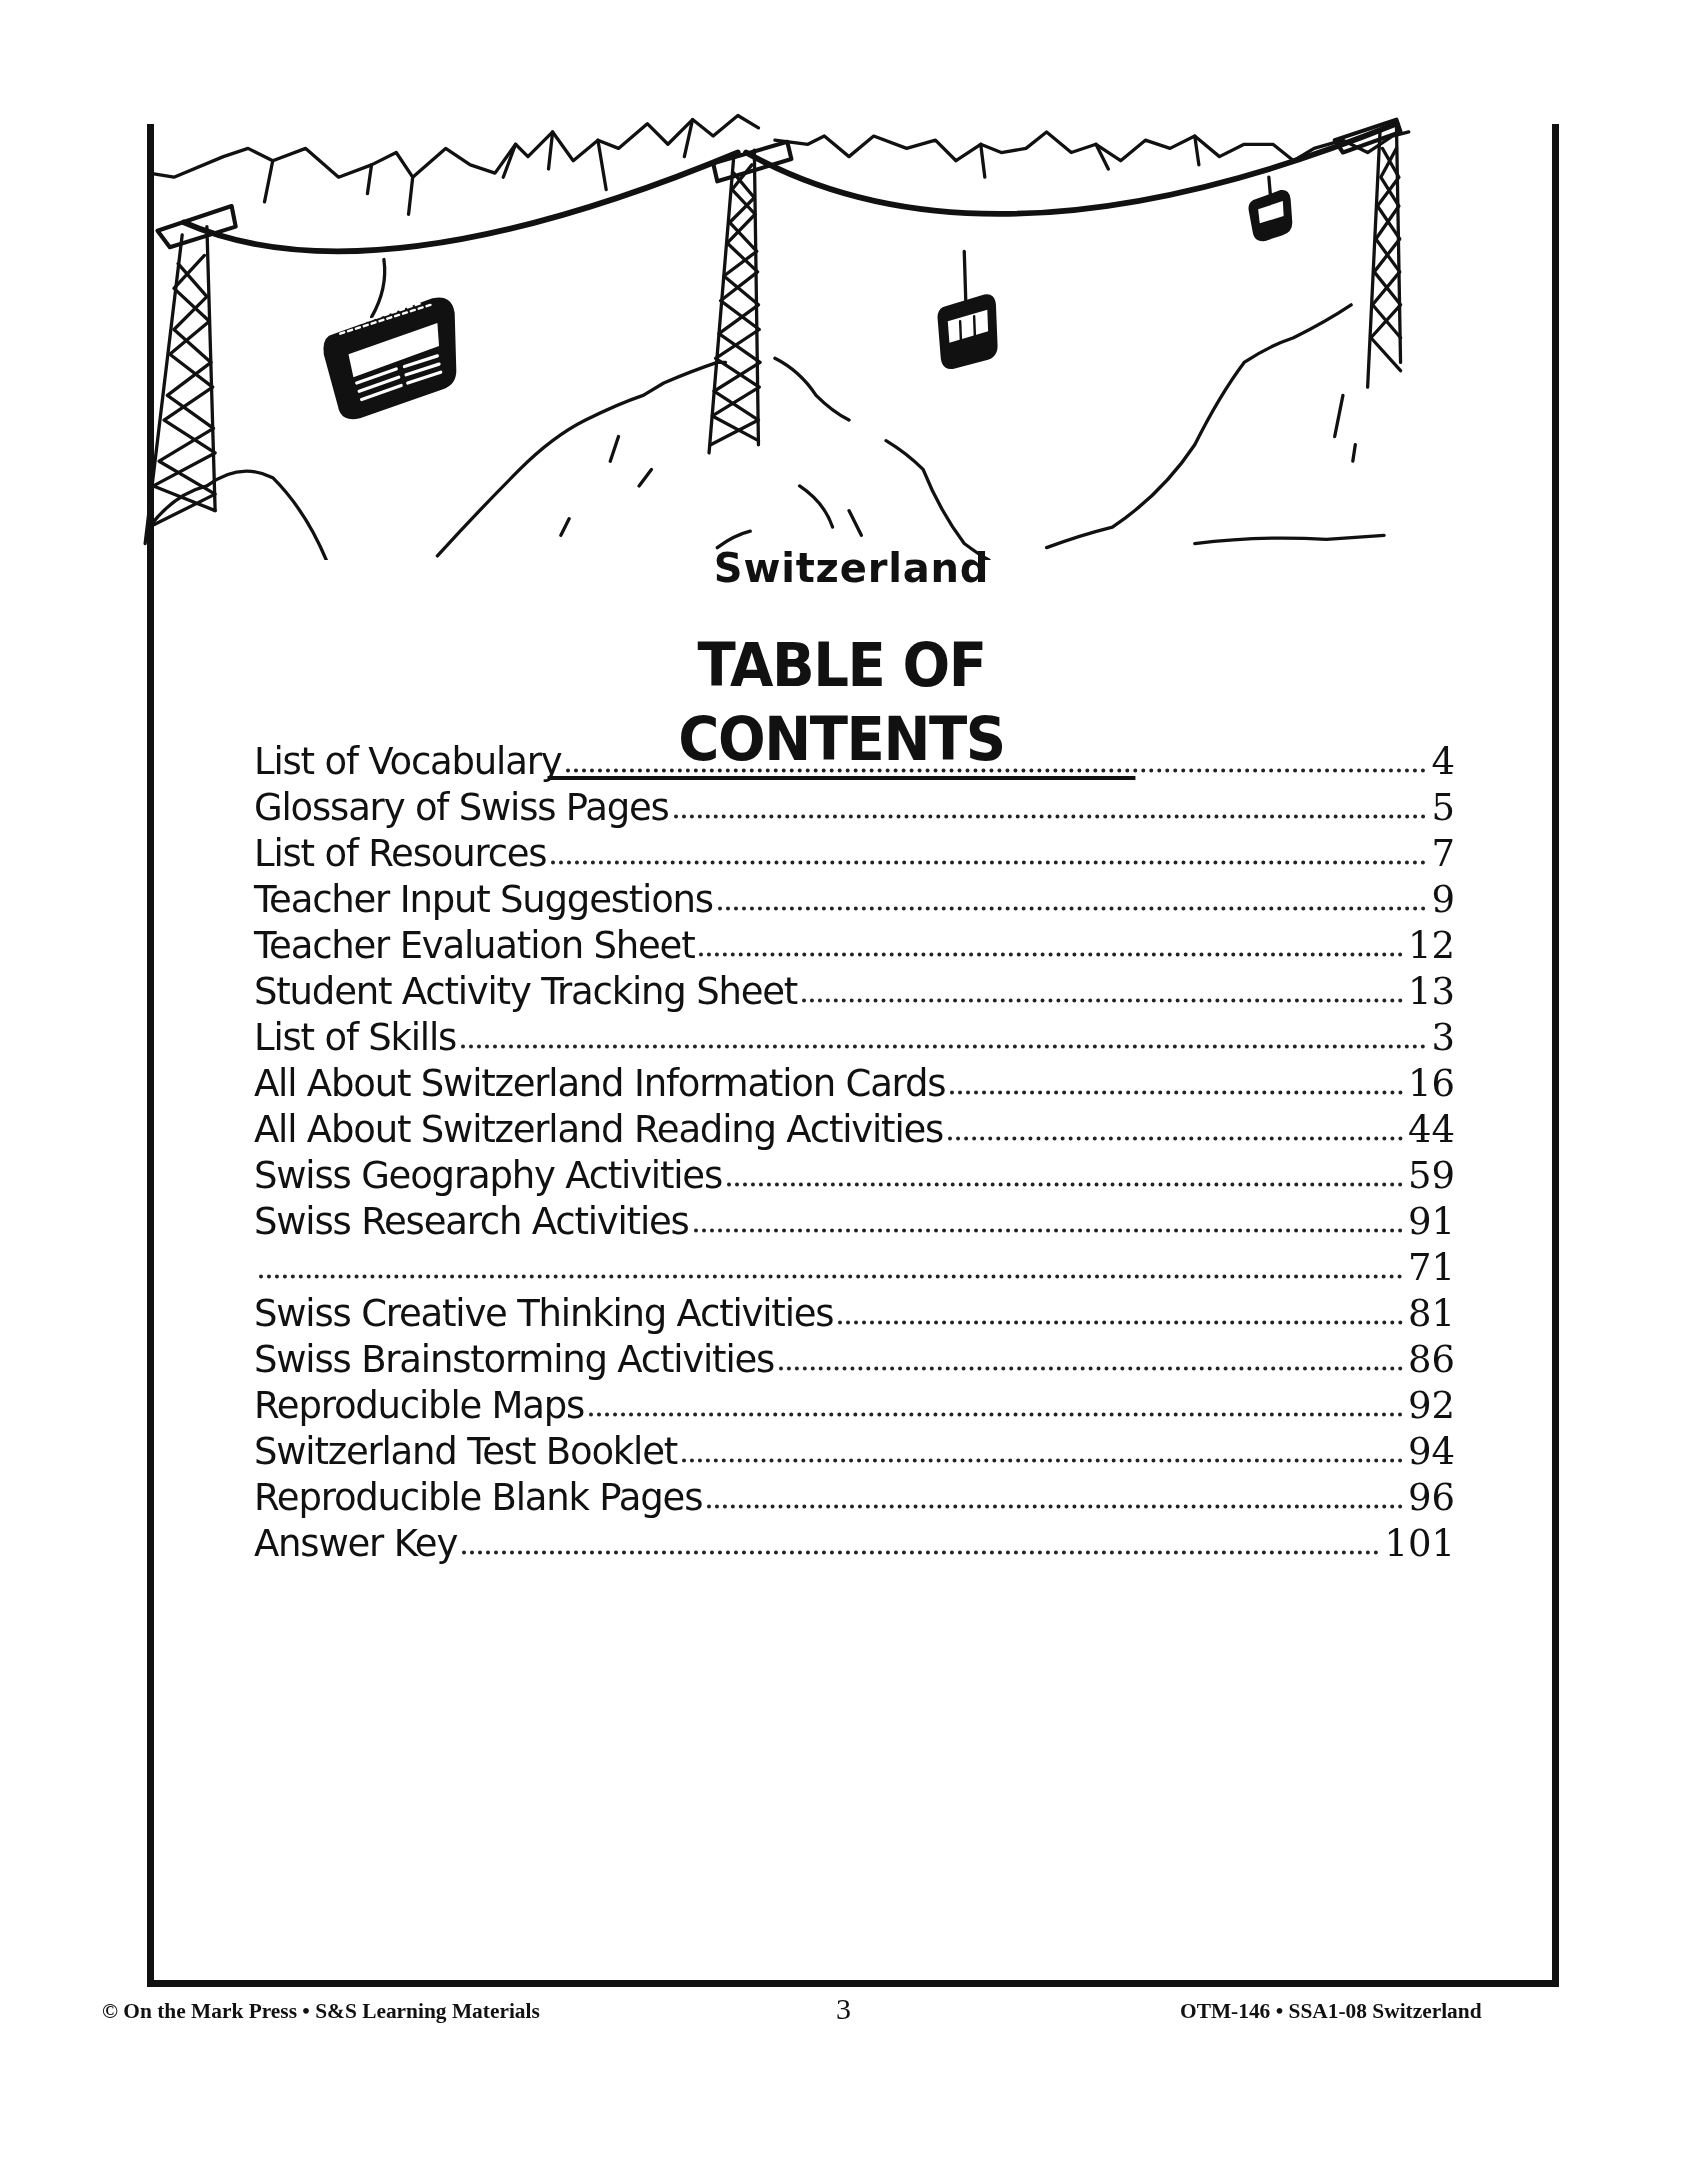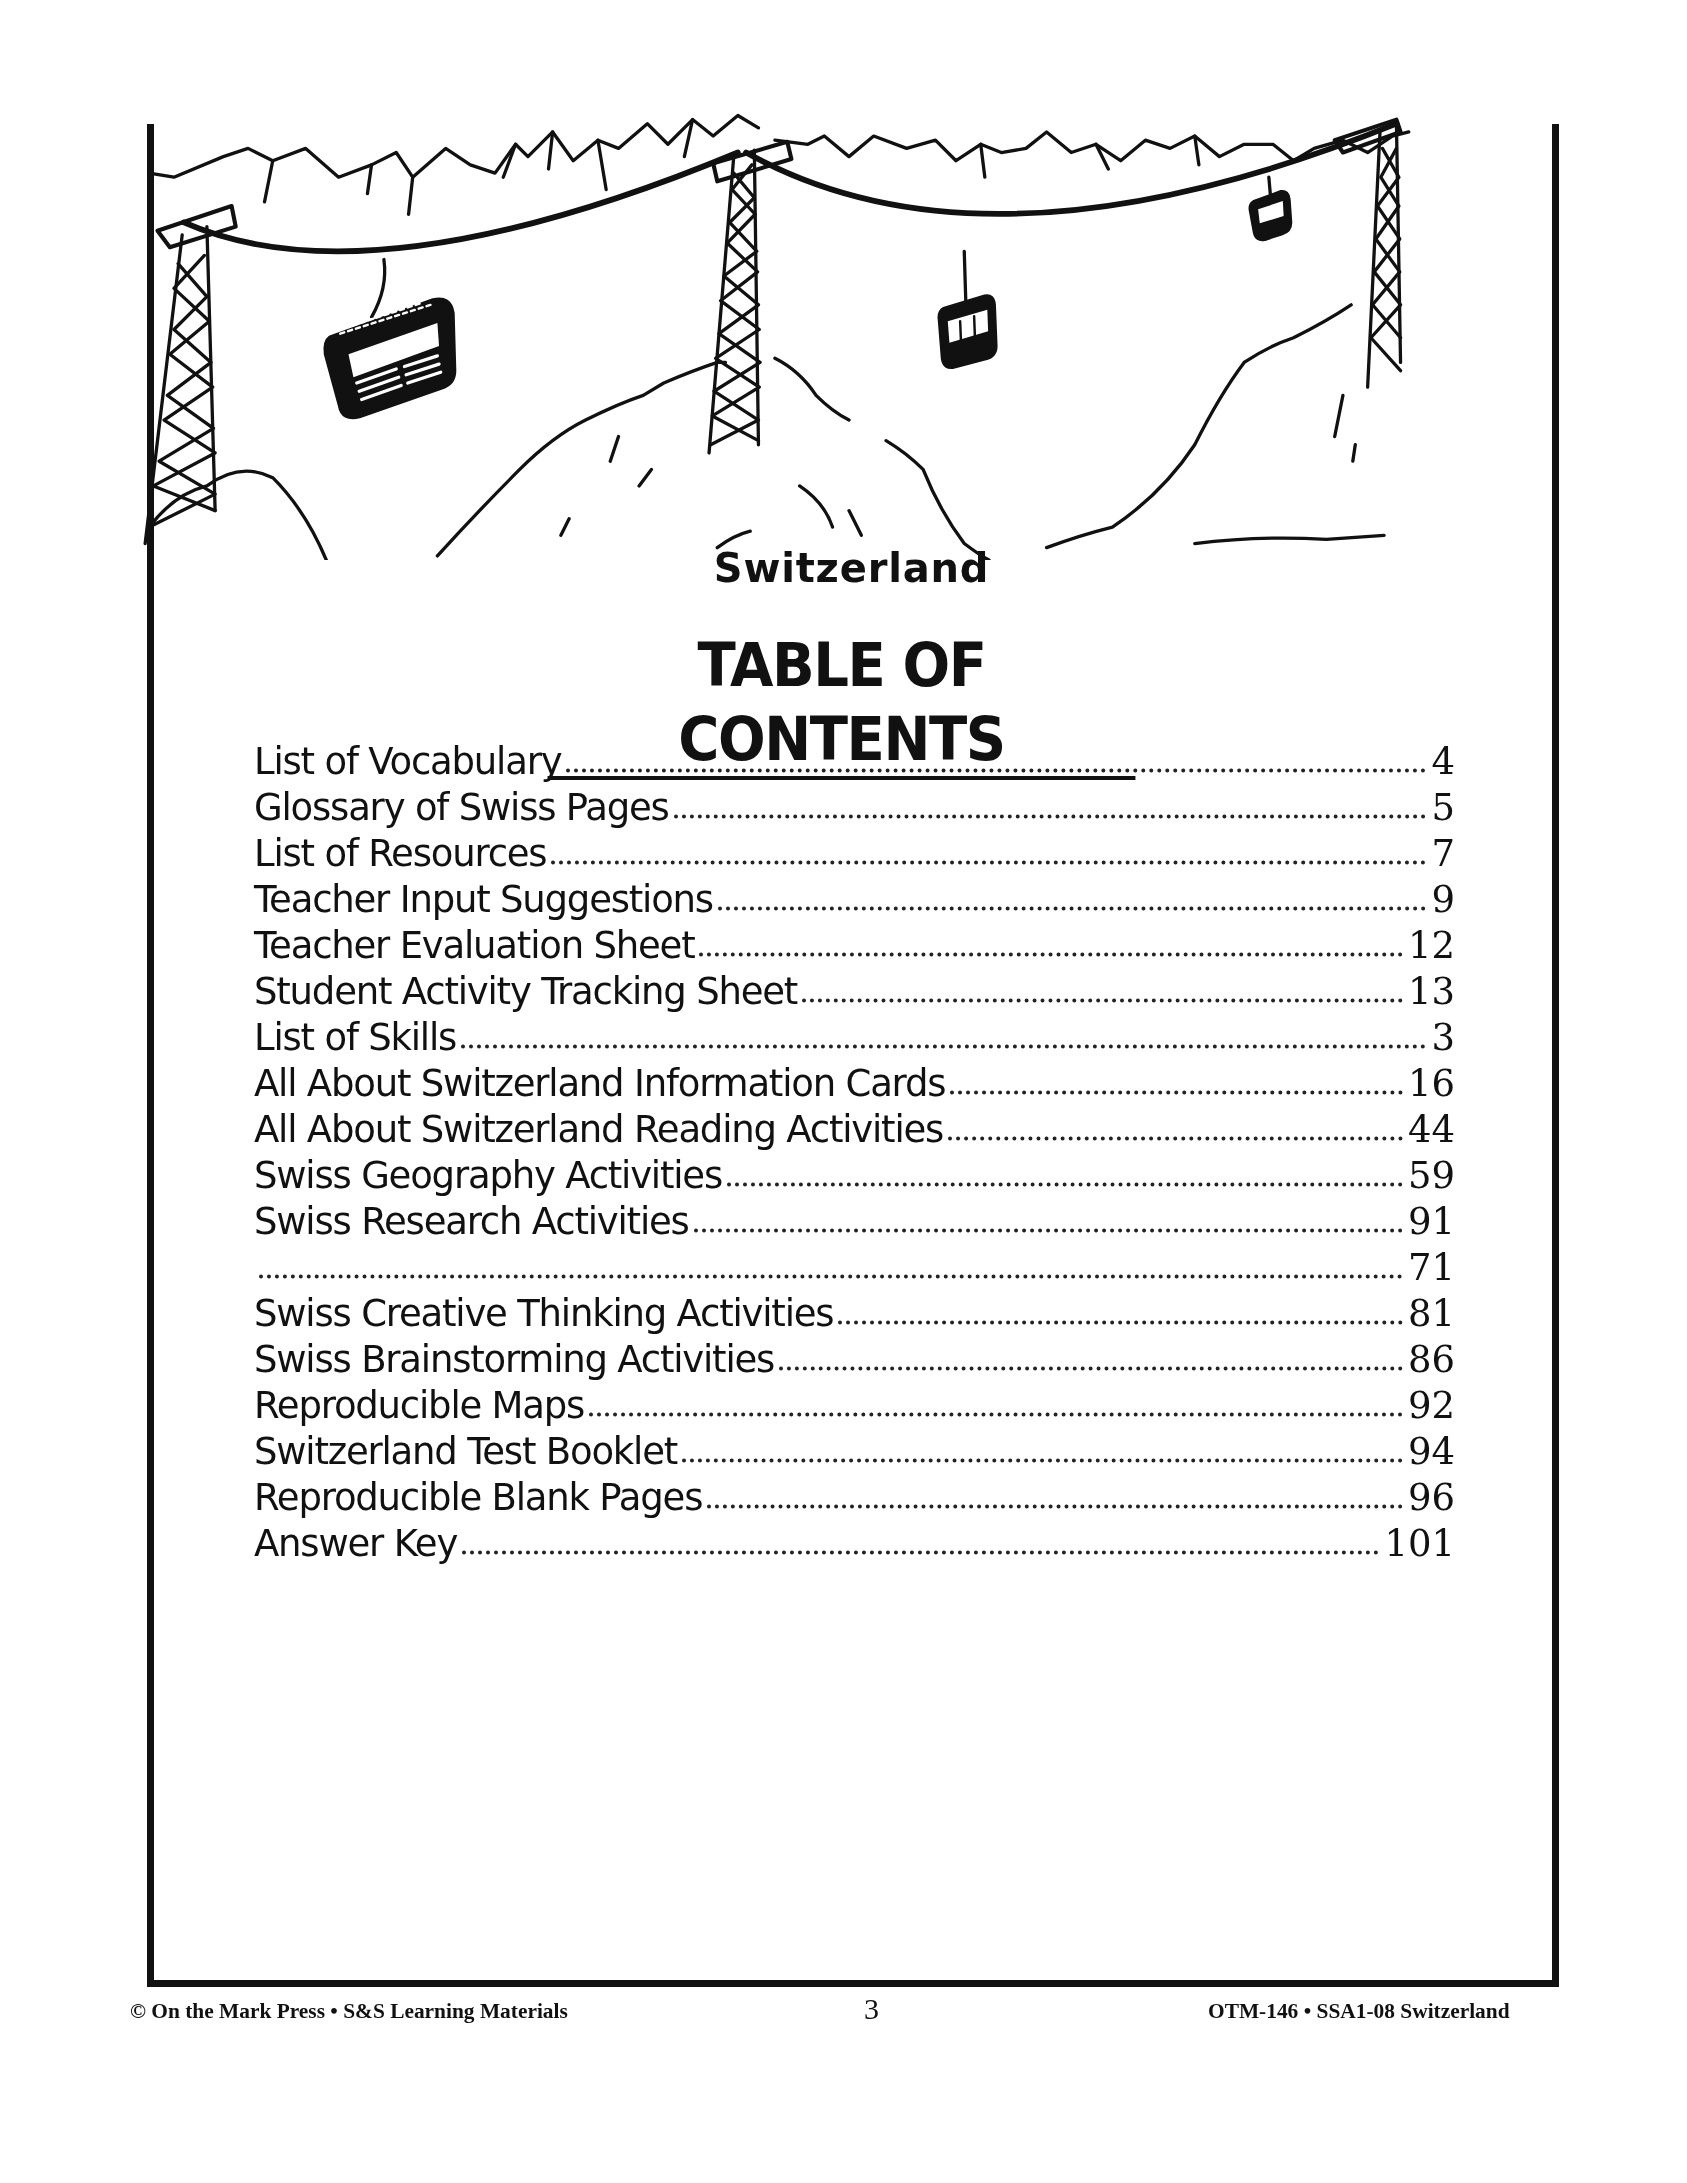--- a/index.html
+++ b/index.html
@@ -27,21 +27,21 @@
     font-family: "DejaVu Sans", sans-serif; font-size: 37px; letter-spacing: -1.2px;
   }
   .toc-label { white-space: nowrap; }
   .toc-dots {
     flex: 1; margin: 0 5px; height: 5px; align-self: baseline;
     border-bottom: 4.1px dotted #222; transform: translateY(-1.6px);
   }
   .toc-page { white-space: nowrap; font-family: "DejaVu Serif", serif; min-width: 16.5px; text-align: right; letter-spacing: 0; }
   .footer {
     position: absolute; top: 1999px; font-family: "Liberation Serif", serif;
-    font-weight: bold; font-size: 21.4px; margin-left: 28px;
+    font-weight: bold; font-size: 21.4px;
   }
   .footer-left { left: 102px; }
   .footer-center { left: 836px; font-weight: normal; font-size: 30px; top: 1992px; }
   .footer-right { left: 1180px; }
 </style>
 </head>
 <body>
 
 <div class="frame"></div>
 

